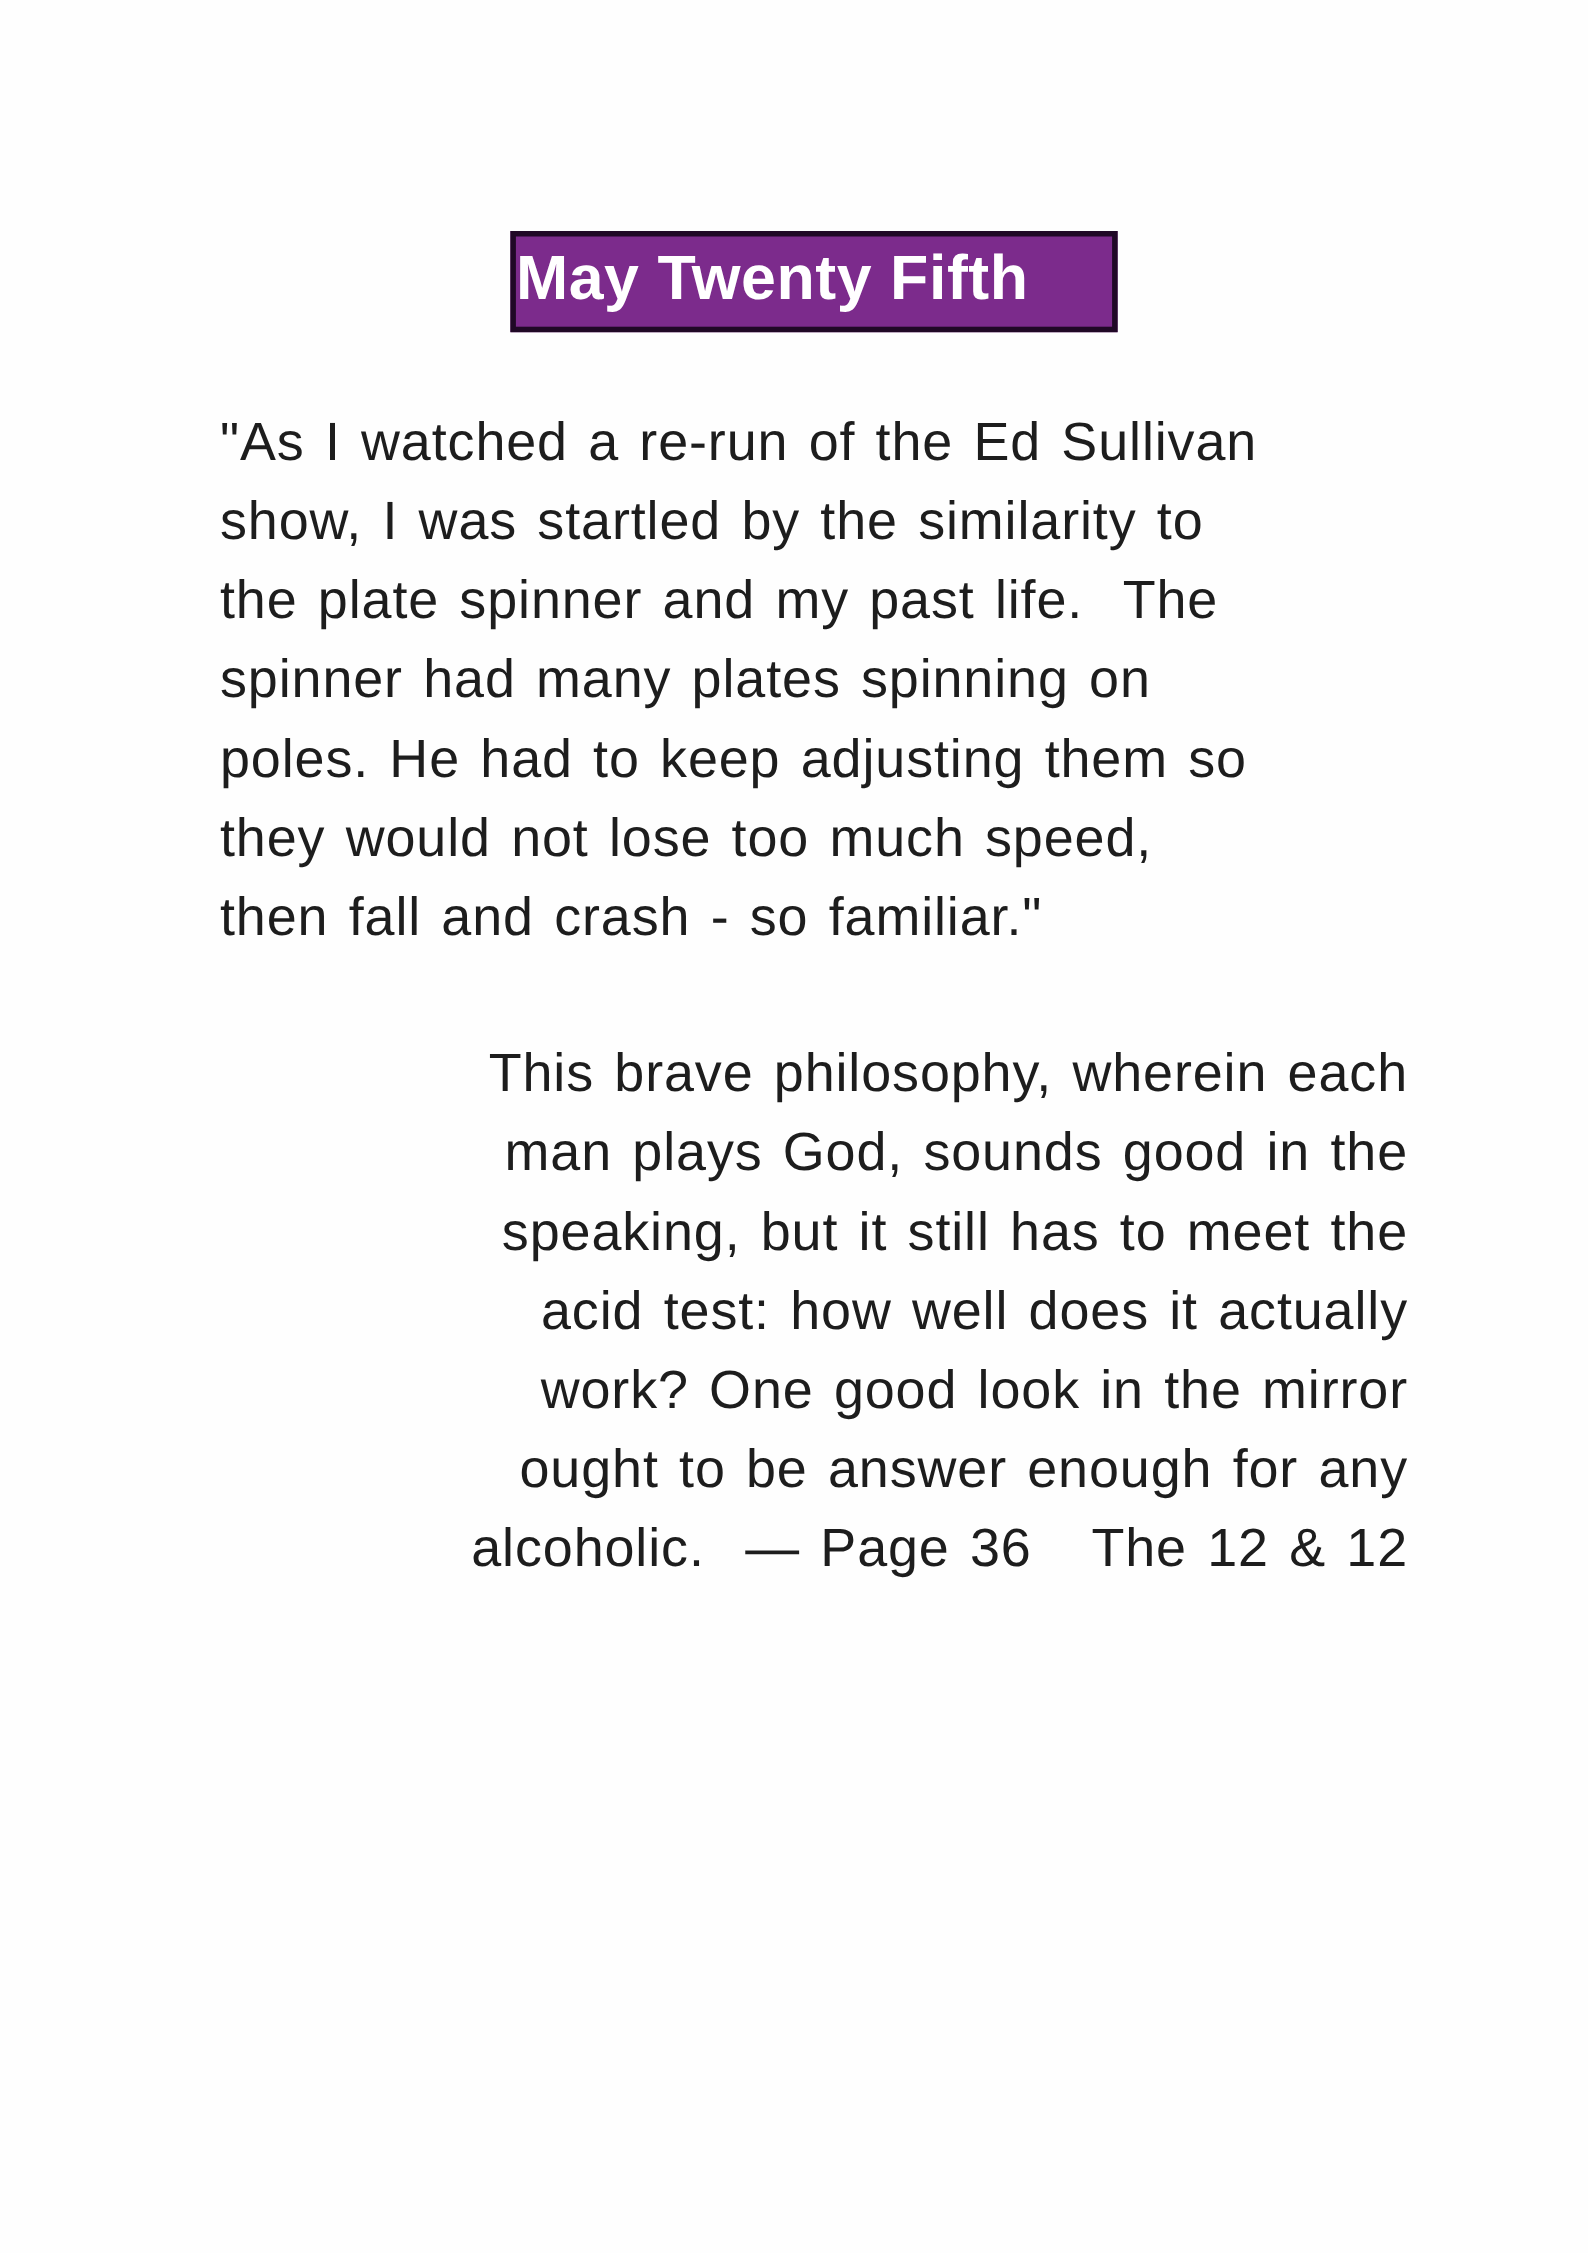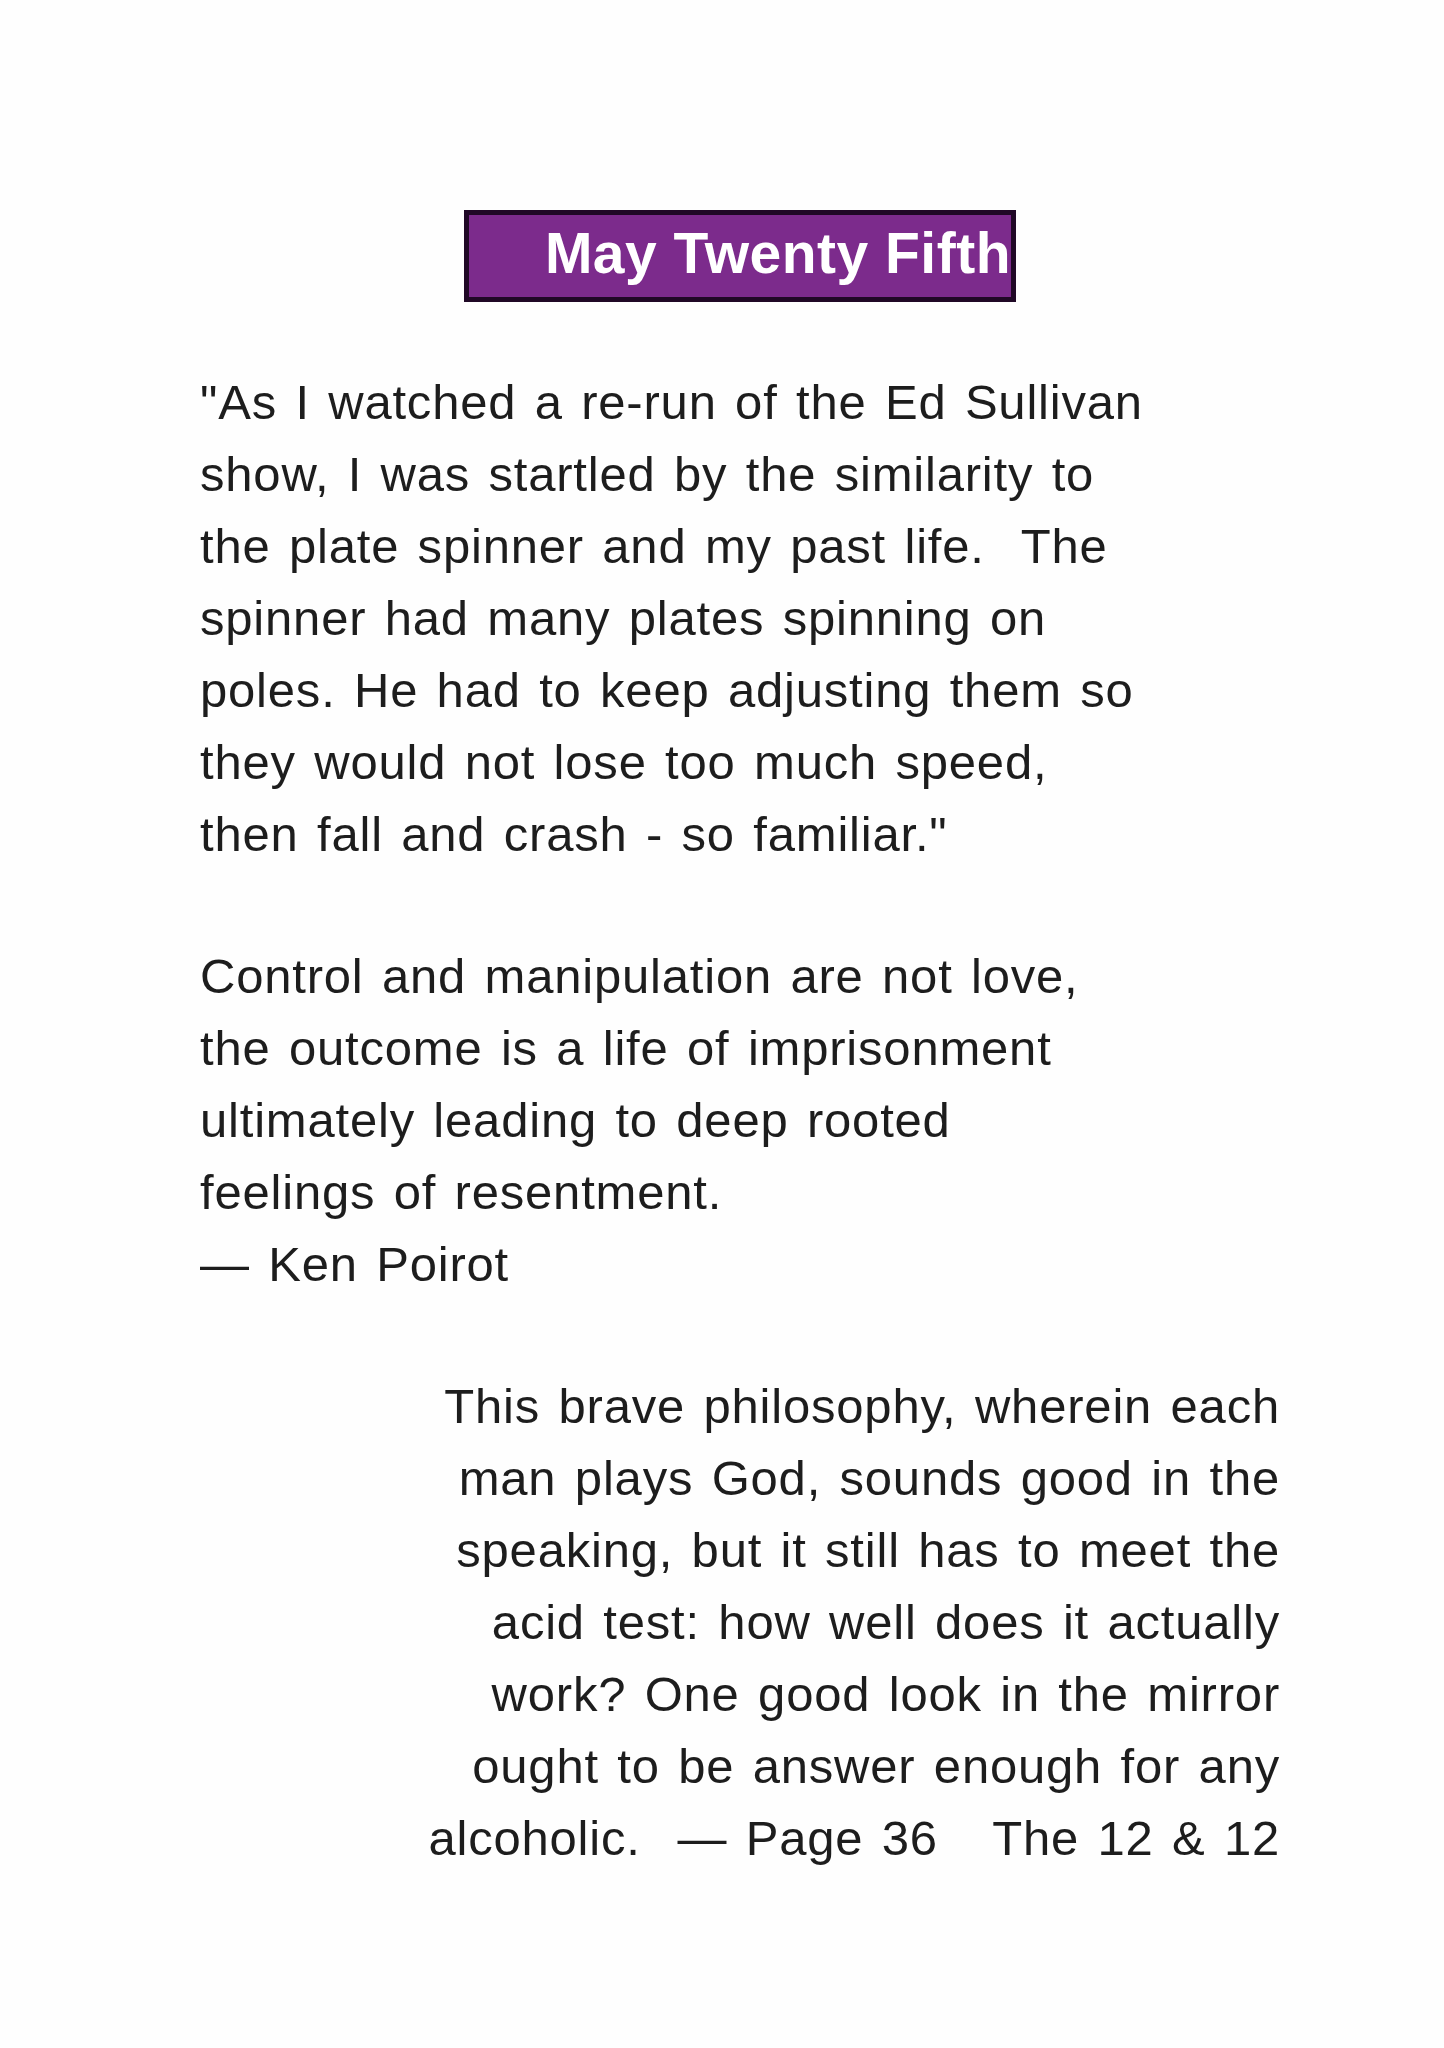--- a/index.html
+++ b/index.html
@@ -19,21 +19,21 @@
     position: absolute;
     left: 464px;
     top: 210px;
     width: 552px;
     height: 92px;
     box-sizing: border-box;
     background: #7c2b8c;
     border: 5px solid #200826;
     display: flex;
     align-items: center;
-    justify-content: flex-end;
+    justify-content: flex-start;
   }
   .title-text {
     color: #ffffff;
     font-size: 57px;
     font-weight: 700;
     letter-spacing: 0.5px;
     padding-bottom: 6px;
     white-space: nowrap;
   }
   .content {
@@ -60,25 +60,20 @@
     <span class="title-text" style="color: rgb(255, 255, 255);">May Twenty Fifth</span>
   </div>
   <div class="content">
     <p class="para" style="color: rgb(29, 29, 29);">"As I watched a re-run of the Ed Sullivan
 show, I was startled by the similarity to
 the plate spinner and my past life.  The
 spinner had many plates spinning on
 poles. He had to keep adjusting them so
 they would not lose too much speed,
 then fall and crash - so familiar."</p>
-    <p class="para" style="color: rgb(29, 29, 29);">Control and manipulation are not love,
-the outcome is a life of imprisonment
-ultimately leading to deep rooted
-feelings of resentment.
-— Ken Poirot</p>
     <p class="para" style="color: rgb(29, 29, 29); text-align: right;">This brave philosophy, wherein each
 man plays God, sounds good in the
 speaking, but it still has to meet the
 acid test: how well does it actually
 work? One good look in the mirror
 ought to be answer enough for any
 alcoholic.  — Page 36   The 12 &amp; 12</p>
   </div>
 </div>
 

